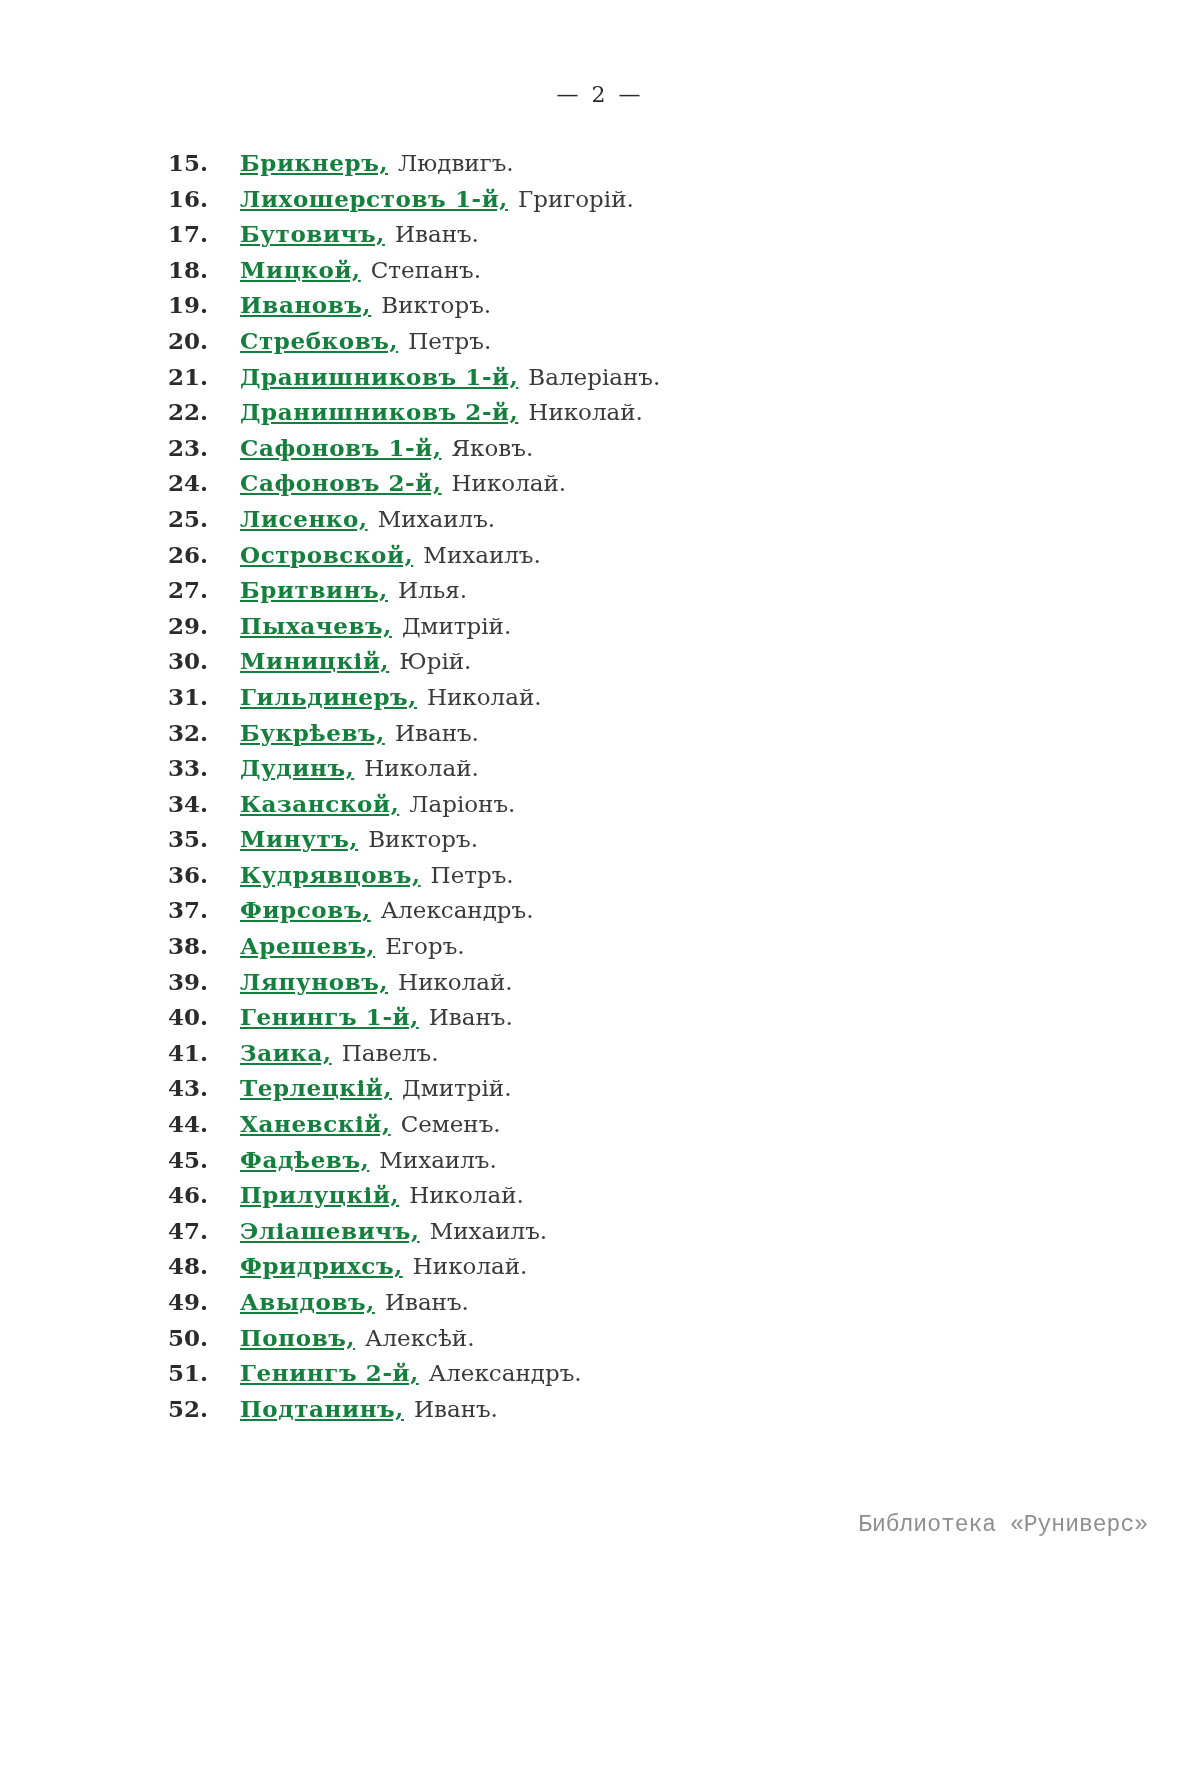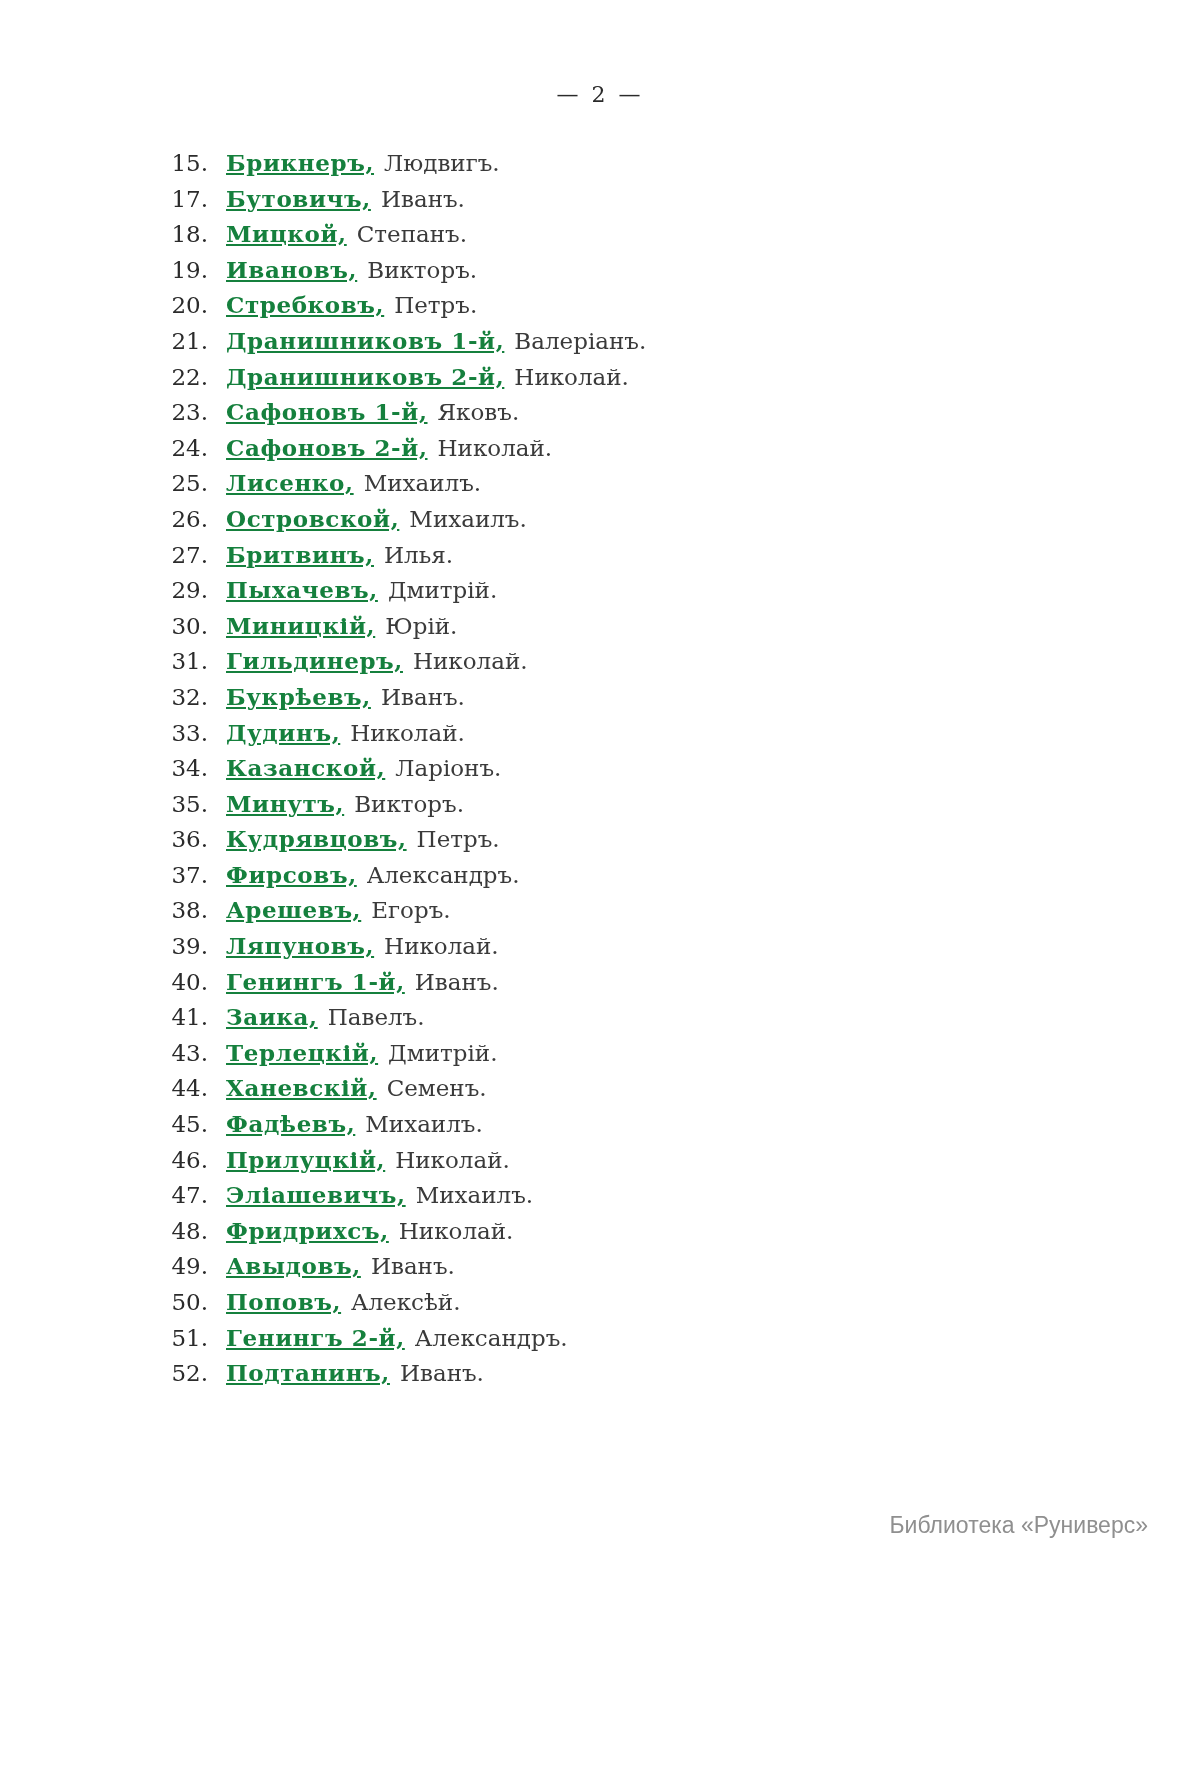--- a/index.html
+++ b/index.html
@@ -34,56 +34,62 @@
   .row {
     display: flex;
     align-items: baseline;
     height: 35.6px;
     font-size: 23px;
     white-space: nowrap;
   }
   .num {
     width: 48px;
     text-align: right;
-    margin-right: 18px;
+    margin-right: 32px;
     color: #2b2b2b;
+    font-weight: bold;
   }
   .surname {
     font-weight: bold;
     letter-spacing: 0.6px;
     margin-right: 10px;
     color: #15803d;
     text-decoration: underline;
   }
   .firstname {
     font-weight: normal;
     color: #3a3a3a;
     margin-top: 14px;
   }
   .watermark {
     position: absolute;
     top: 1512px;
     right: 52px;
-    font-family: Liberation Sans, sans-serif;
+    font-family: Liberation Mono, monospace;
     font-size: 23px;
     color: #8f8f8f;
   }
 </style>
 </head>
 <body>
 
 <div class="page-number">— 2 —</div>
 
 <div class="name-list">
     <div class="row">
       <span class="num">15.</span>
       <span class="surname">Брикнеръ,</span>
       <span class="firstname">Людвигъ.</span>
     </div>
     <div class="row">
+      <span class="num">16.</span>
+      <span class="surname">Лихошерстовъ 1-й,</span>
+      <span class="firstname">Григорій.</span>
+    </div>
+    <div class="row">
       <span class="num">17.</span>
       <span class="surname">Бутовичъ,</span>
       <span class="firstname">Иванъ.</span>
     </div>
     <div class="row">
       <span class="num">18.</span>
       <span class="surname">Мицкой,</span>
       <span class="firstname">Степанъ.</span>
     </div>
     <div class="row">

